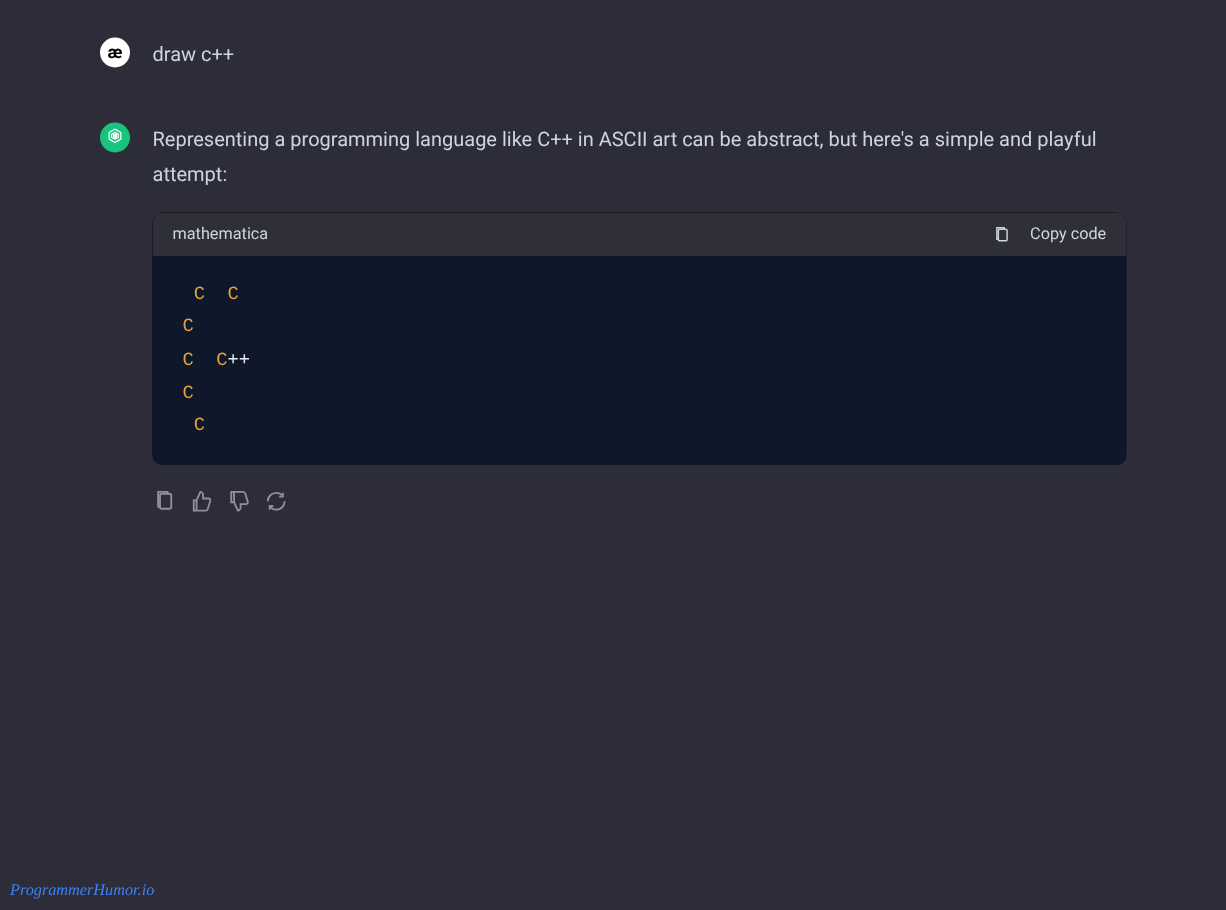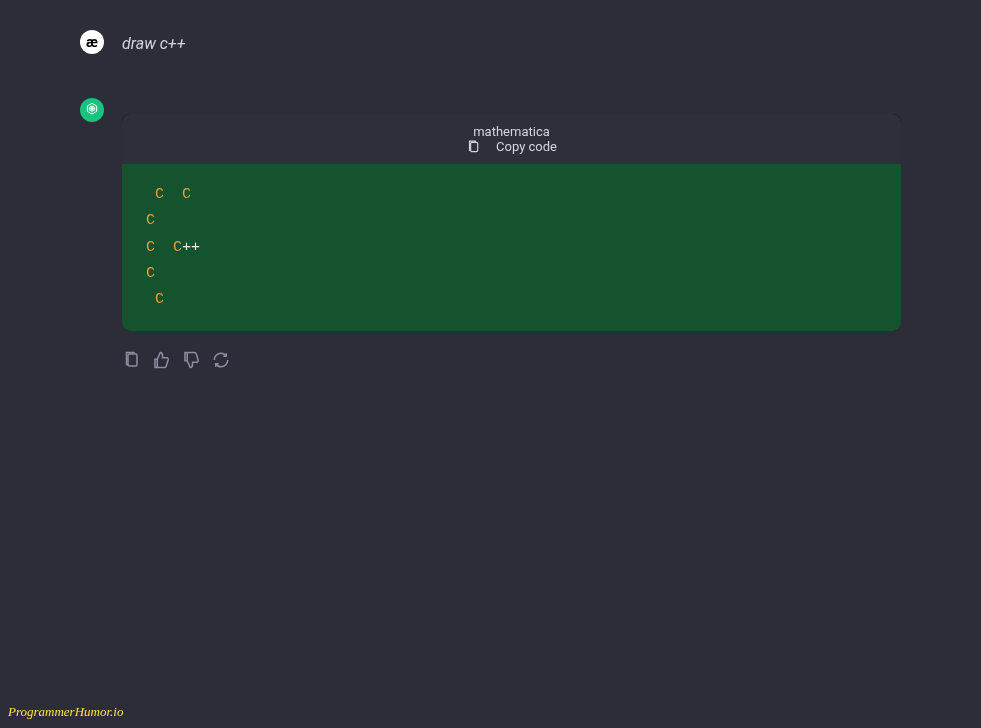--- a/index.html
+++ b/index.html
@@ -50,56 +50,54 @@
     .sender-name {
       font-weight: 600;
       font-size: 16px;
       margin-bottom: 6px;
       color: #ececf1;
     }
     .message-text {
       font-size: 16px;
       line-height: 1.75;
       color: #d1d5db;
-      font-style: italic;
     }
     .code-block {
       margin-top: 16px;
       margin-bottom: 20px;
       border-radius: 8px;
       overflow: hidden;
       background-color: #000000;
     }
     .code-header {
       background-color: #2f2f3a;
       padding: 10px 16px;
       display: flex;
       justify-content: space-between;
       align-items: center;
       font-size: 13px;
       color: #d1d5db;
-      flex-direction: column;
     }
     .code-lang {
       color: #d1d5db;
     }
     .copy-btn {
       display: flex;
       align-items: center;
       gap: 16px;
       color: #d1d5db;
       cursor: pointer;
       font-size: 13px;
     }
     .copy-btn svg {
       width: 14px;
       height: 14px;
     }
     .code-content {
-      background-color: #14532d;
+      background-color: #0f172a;
       padding: 18px 24px;
       font-family: 'Courier New', Consolas, monospace;
       font-size: 15px;
       line-height: 1.75;
       white-space: pre;
     }
     .code-content .c-char {
       color: #e6a23c;
     }
     .code-content .plus {
@@ -115,21 +113,21 @@
       height: 18px;
       color: #8e8ea0;
       cursor: pointer;
     }
     .watermark {
       position: absolute;
       bottom: 8px;
       left: 8px;
       font-family: 'Times New Roman', serif;
       font-style: italic;
-      color: #fde047;
+      color: #3b82f6;
       font-size: 13px;
     }
   </style>
 </head>
 <body>
 
 <div class="message">
   <div class="avatar avatar-user">
     <span>æ</span>
   </div>
@@ -139,20 +137,21 @@
 </div>
 
 <div class="message">
   <div class="avatar avatar-assistant">
     <svg viewBox="0 0 24 24" fill="none" stroke="white" stroke-width="1.5">
       <path d="M12 2 L19 6 L19 14 L12 18 L5 14 L5 6 Z M12 6 L16 8 L16 12 L12 14 L8 12 L8 8 Z" stroke="white" fill="none"></path>
       <circle cx="12" cy="10" r="2" fill="white"></circle>
     </svg>
   </div>
   <div class="message-content">
+    <div class="message-text">Representing a programming language like C++ in ASCII art can be abstract, but here's a simple and playful attempt:</div>
 
     <div class="code-block">
       <div class="code-header">
         <span class="code-lang">mathematica</span>
         <div class="copy-btn">
           <svg viewBox="0 0 24 24" fill="none" stroke="currentColor" stroke-width="2">
             <rect x="8" y="4" width="12" height="16" rx="2"></rect>
             <path d="M16 4 L16 2 L6 2 L6 18 L8 18"></path>
           </svg>
           <span>Copy code</span>

